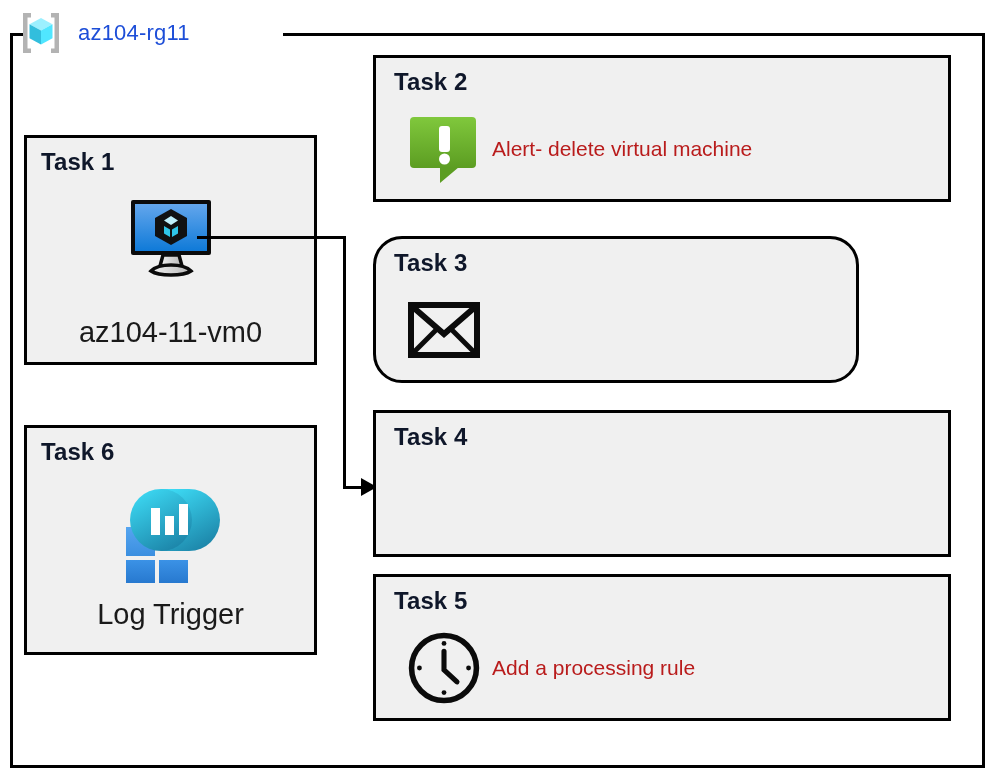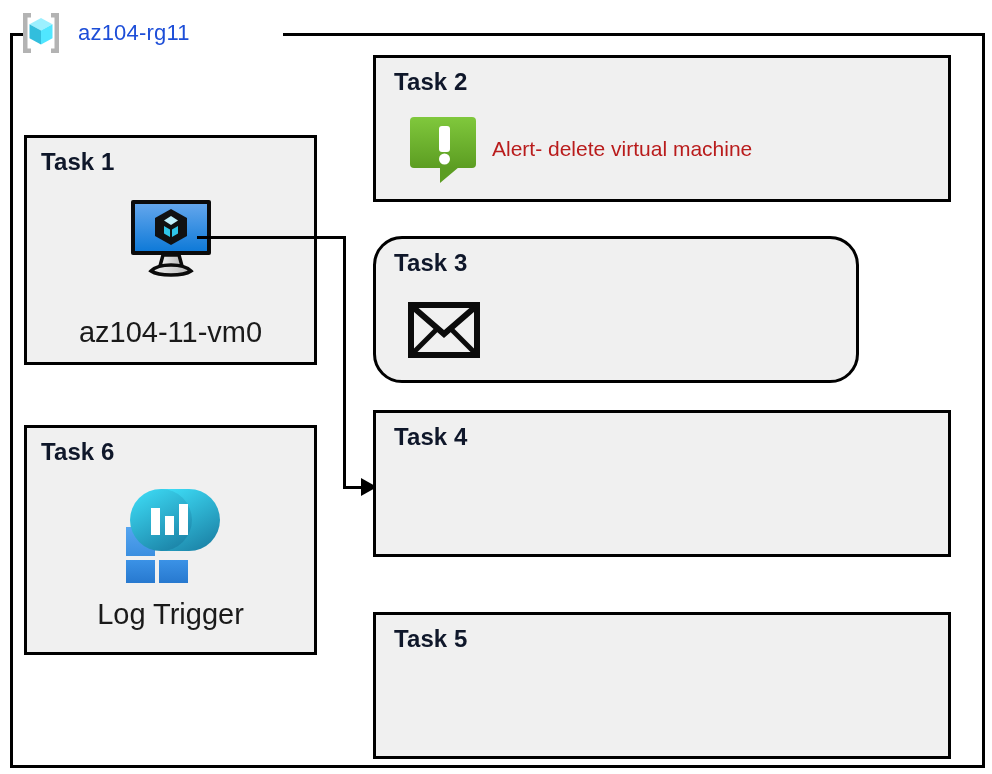--- a/index.html
+++ b/index.html
@@ -283,17 +283,30 @@
           <path d="M66 52 L44 30" fill="none" stroke="#0b0b0b" stroke-width="5"></path>
         </svg>
       </div>
     </div>
   </div>
 
   <div class="card card-h" style="left:373px; top:410px; width:578px; height:147px;padding-left:16px;">
     <div class="card-label">Task 4</div>
   </div>
 
-  <div class="card card-h" style="left:373px; top:612px; width:578px; height:147px;">
+  <div class="card card-h" style="left:373px; top:574px; width:578px; height:147px;">
     <div class="card-label">Task 5</div>
+    <div class="h-row">
+      <div class="h-icon">
+        <svg width="82" height="82" viewBox="0 0 82 82" aria-hidden="true">
+          <circle cx="41" cy="41" r="35" fill="none" stroke="#0b0b0b" stroke-width="6"></circle>
+          <path d="M41 23 V43 L55 56" fill="none" stroke="#0b0b0b" stroke-width="5.5" stroke-linecap="round"></path>
+          <circle cx="41" cy="14.5" r="2.6" fill="#0b0b0b"></circle>
+          <circle cx="41" cy="67.5" r="2.6" fill="#0b0b0b"></circle>
+          <circle cx="14.5" cy="41" r="2.6" fill="#0b0b0b"></circle>
+          <circle cx="67.5" cy="41" r="2.6" fill="#0b0b0b"></circle>
+        </svg>
+      </div>
+      <div class="h-text">Add a processing rule</div>
+    </div>
   </div>
 
 </div>
 
 </body></html>

